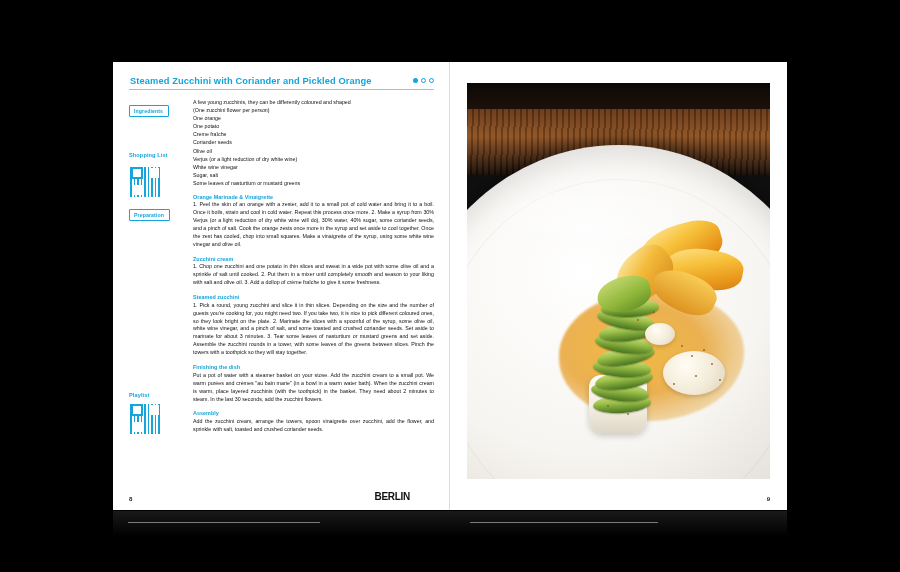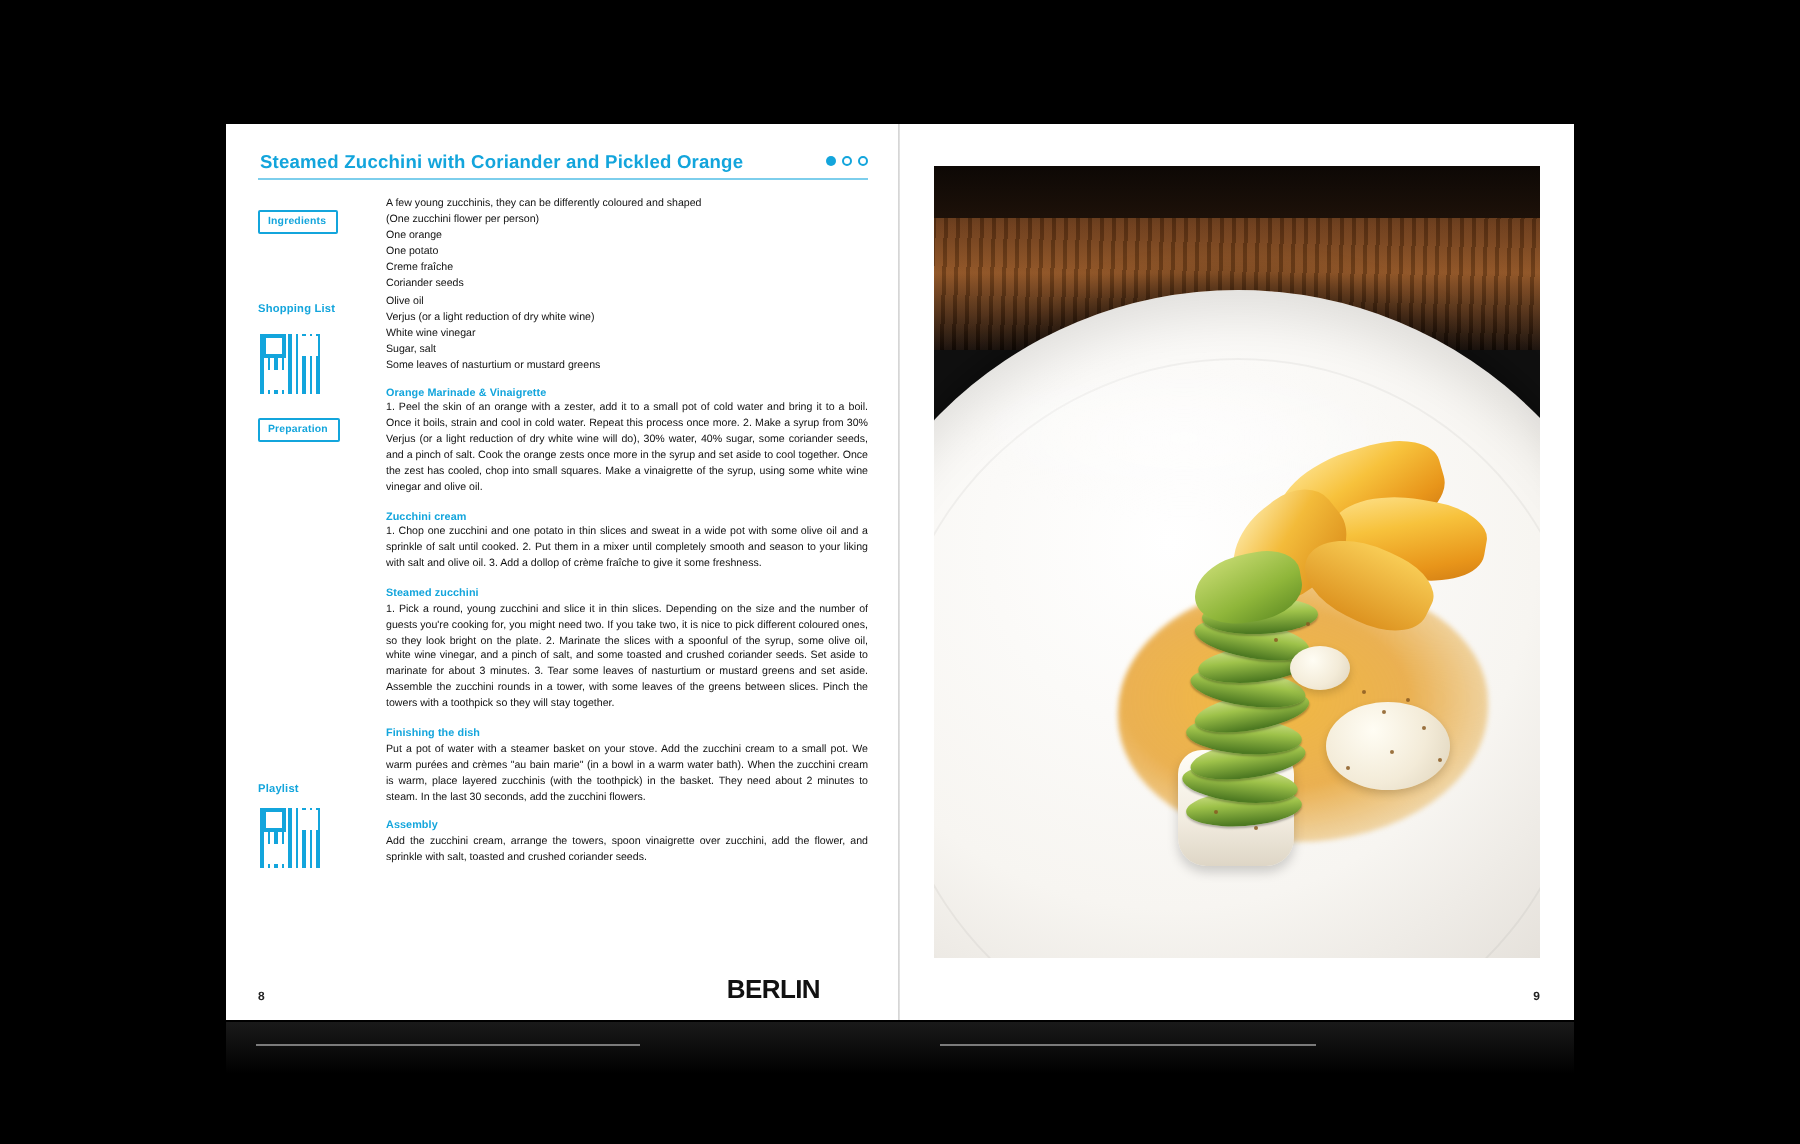--- a/index.html
+++ b/index.html
@@ -168,21 +168,21 @@
     display: flex;
     align-items: flex-end;
     justify-content: space-between;
   }
   .folio {
     font-size: 6px;
     color: #222;
     font-weight: bold;
   }
   .brand {
-    font-size: 13px;
+    font-size: 10px;
     font-weight: bold;
     letter-spacing: -0.3px;
     color: #111;
     margin-right: 24px;
   }
 
   
   .page-right {
     position: relative;
     width: 337px;

